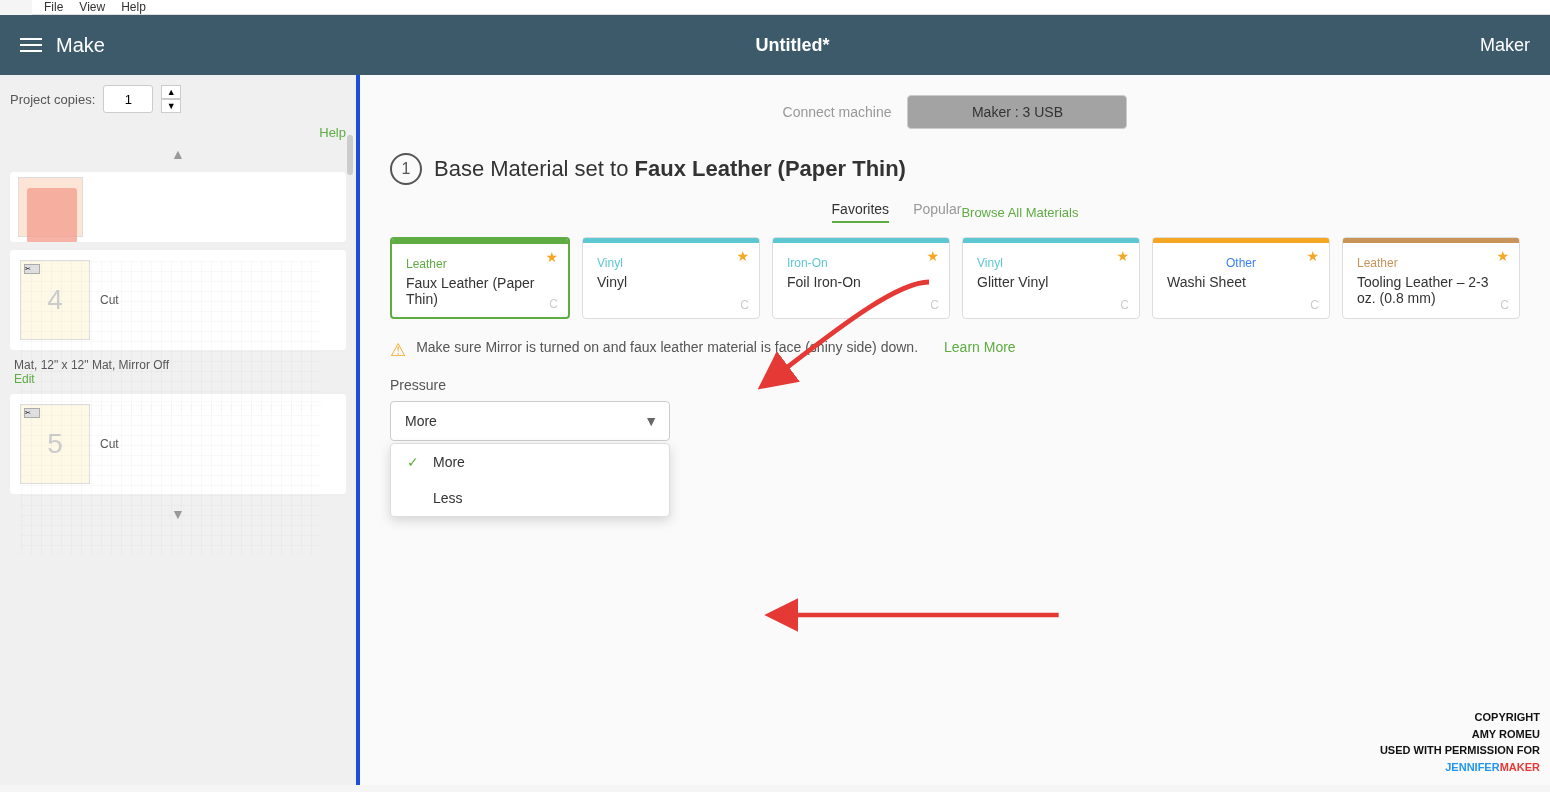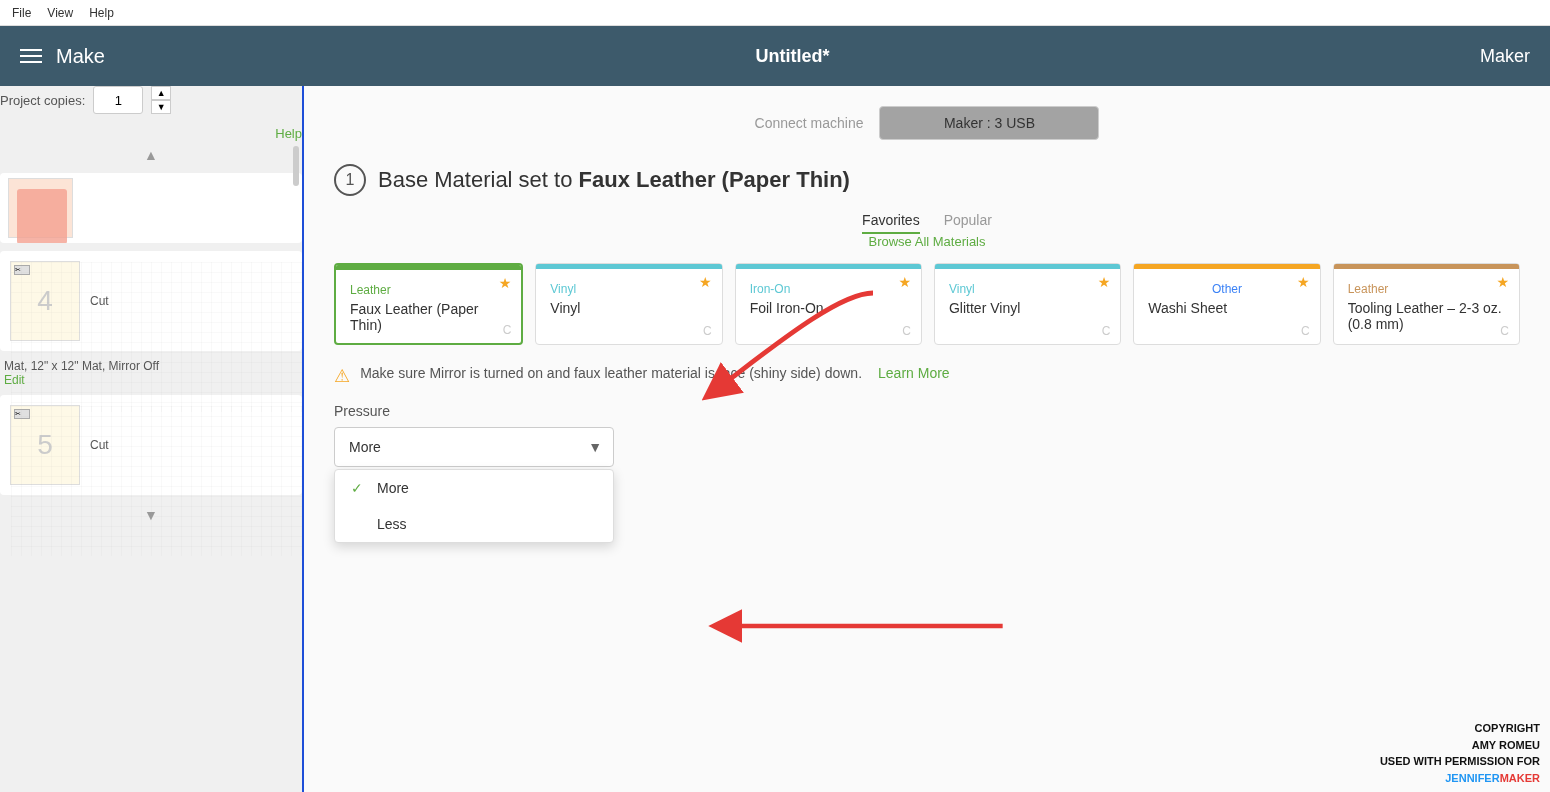--- a/index.html
+++ b/index.html
@@ -1,28 +1,29 @@
 <!DOCTYPE html>
 <html><head>
   <meta charset="utf-8">
   <style>
     * { box-sizing: border-box; margin: 0; padding: 0; }
     body { font-family: 'Segoe UI', Arial, sans-serif; background: #f5f5f5; width: 1550px; height: 792px; overflow: hidden; position: relative; }
 
     
     .menu-bar {
       background: white;
-      height: 26px;
+      height: 15px;
       display: flex;
       align-items: center;
       gap: 16px;
       padding: 0 12px;
       font-size: 12px;
       color: #333;
       border-bottom: 1px solid #ddd;
+      margin-left: 32px;
     }
     .menu-bar span { cursor: pointer; }
 
     
     .header {
       background: #3d5a6b;
       height: 60px;
       display: flex;
       align-items: center;
       justify-content: space-between;
@@ -34,23 +35,24 @@
     .hamburger span { width: 22px; height: 2px; background: white; display: block; }
     .header-title { font-size: 20px; font-weight: 400; }
     .header-center { font-size: 18px; font-weight: 700; }
     .header-right { font-size: 18px; font-weight: 400; }
 
     
     .main-layout { display: flex; height: calc(792px - 82px); }
 
     
     .sidebar {
-      width: 304px;
+      width: 360px;
       background: #f0f0f0;
-      border-right: 2px solid #1d4ed8;
+      border-right: 4px solid #1d4ed8;
+      padding: 10px;
       position: relative;
       overflow: hidden;
     }
     .project-copies-row {
       display: flex;
       align-items: center;
       gap: 8px;
       margin-bottom: 10px;
     }
     .project-copies-label { font-size: 13px; color: #555; }
@@ -164,21 +166,20 @@
     }
     .step-title { font-size: 22px; color: #333; font-weight: 300; }
     .step-title strong { font-weight: 600; }
 
     
     .tabs-row {
       display: flex;
       align-items: center;
       justify-content: center;
       margin-bottom: 14px;
-      flex-direction: column;
     }
     .tabs { display: flex; gap: 24px; }
     .tab {
       font-size: 14px;
       color: #999;
       cursor: pointer;
       padding-bottom: 4px;
     }
     .tab.active {
       color: #333;
@@ -215,21 +216,21 @@
     
     .warning-row {
       display: flex;
       align-items: flex-start;
       gap: 10px;
       margin-bottom: 16px;
       font-size: 14px;
       color: #555;
     }
     .warning-icon { color: #f5a623; font-size: 18px; flex-shrink: 0; margin-top: 0; }
-    .learn-more { color: #5eac42; cursor: pointer; margin-left: 6px; }
+    .learn-more { color: #5eac42; cursor: pointer; margin-left: 16px; }
 
     
     .pressure-label { font-size: 14px; color: #555; margin-bottom: 8px; }
     .pressure-select-wrapper { position: relative; width: 280px; }
     .pressure-chevron {
       position: absolute;
       right: 12px;
       top: 50%;
       transform: translateY(-50%);
       color: #666;

